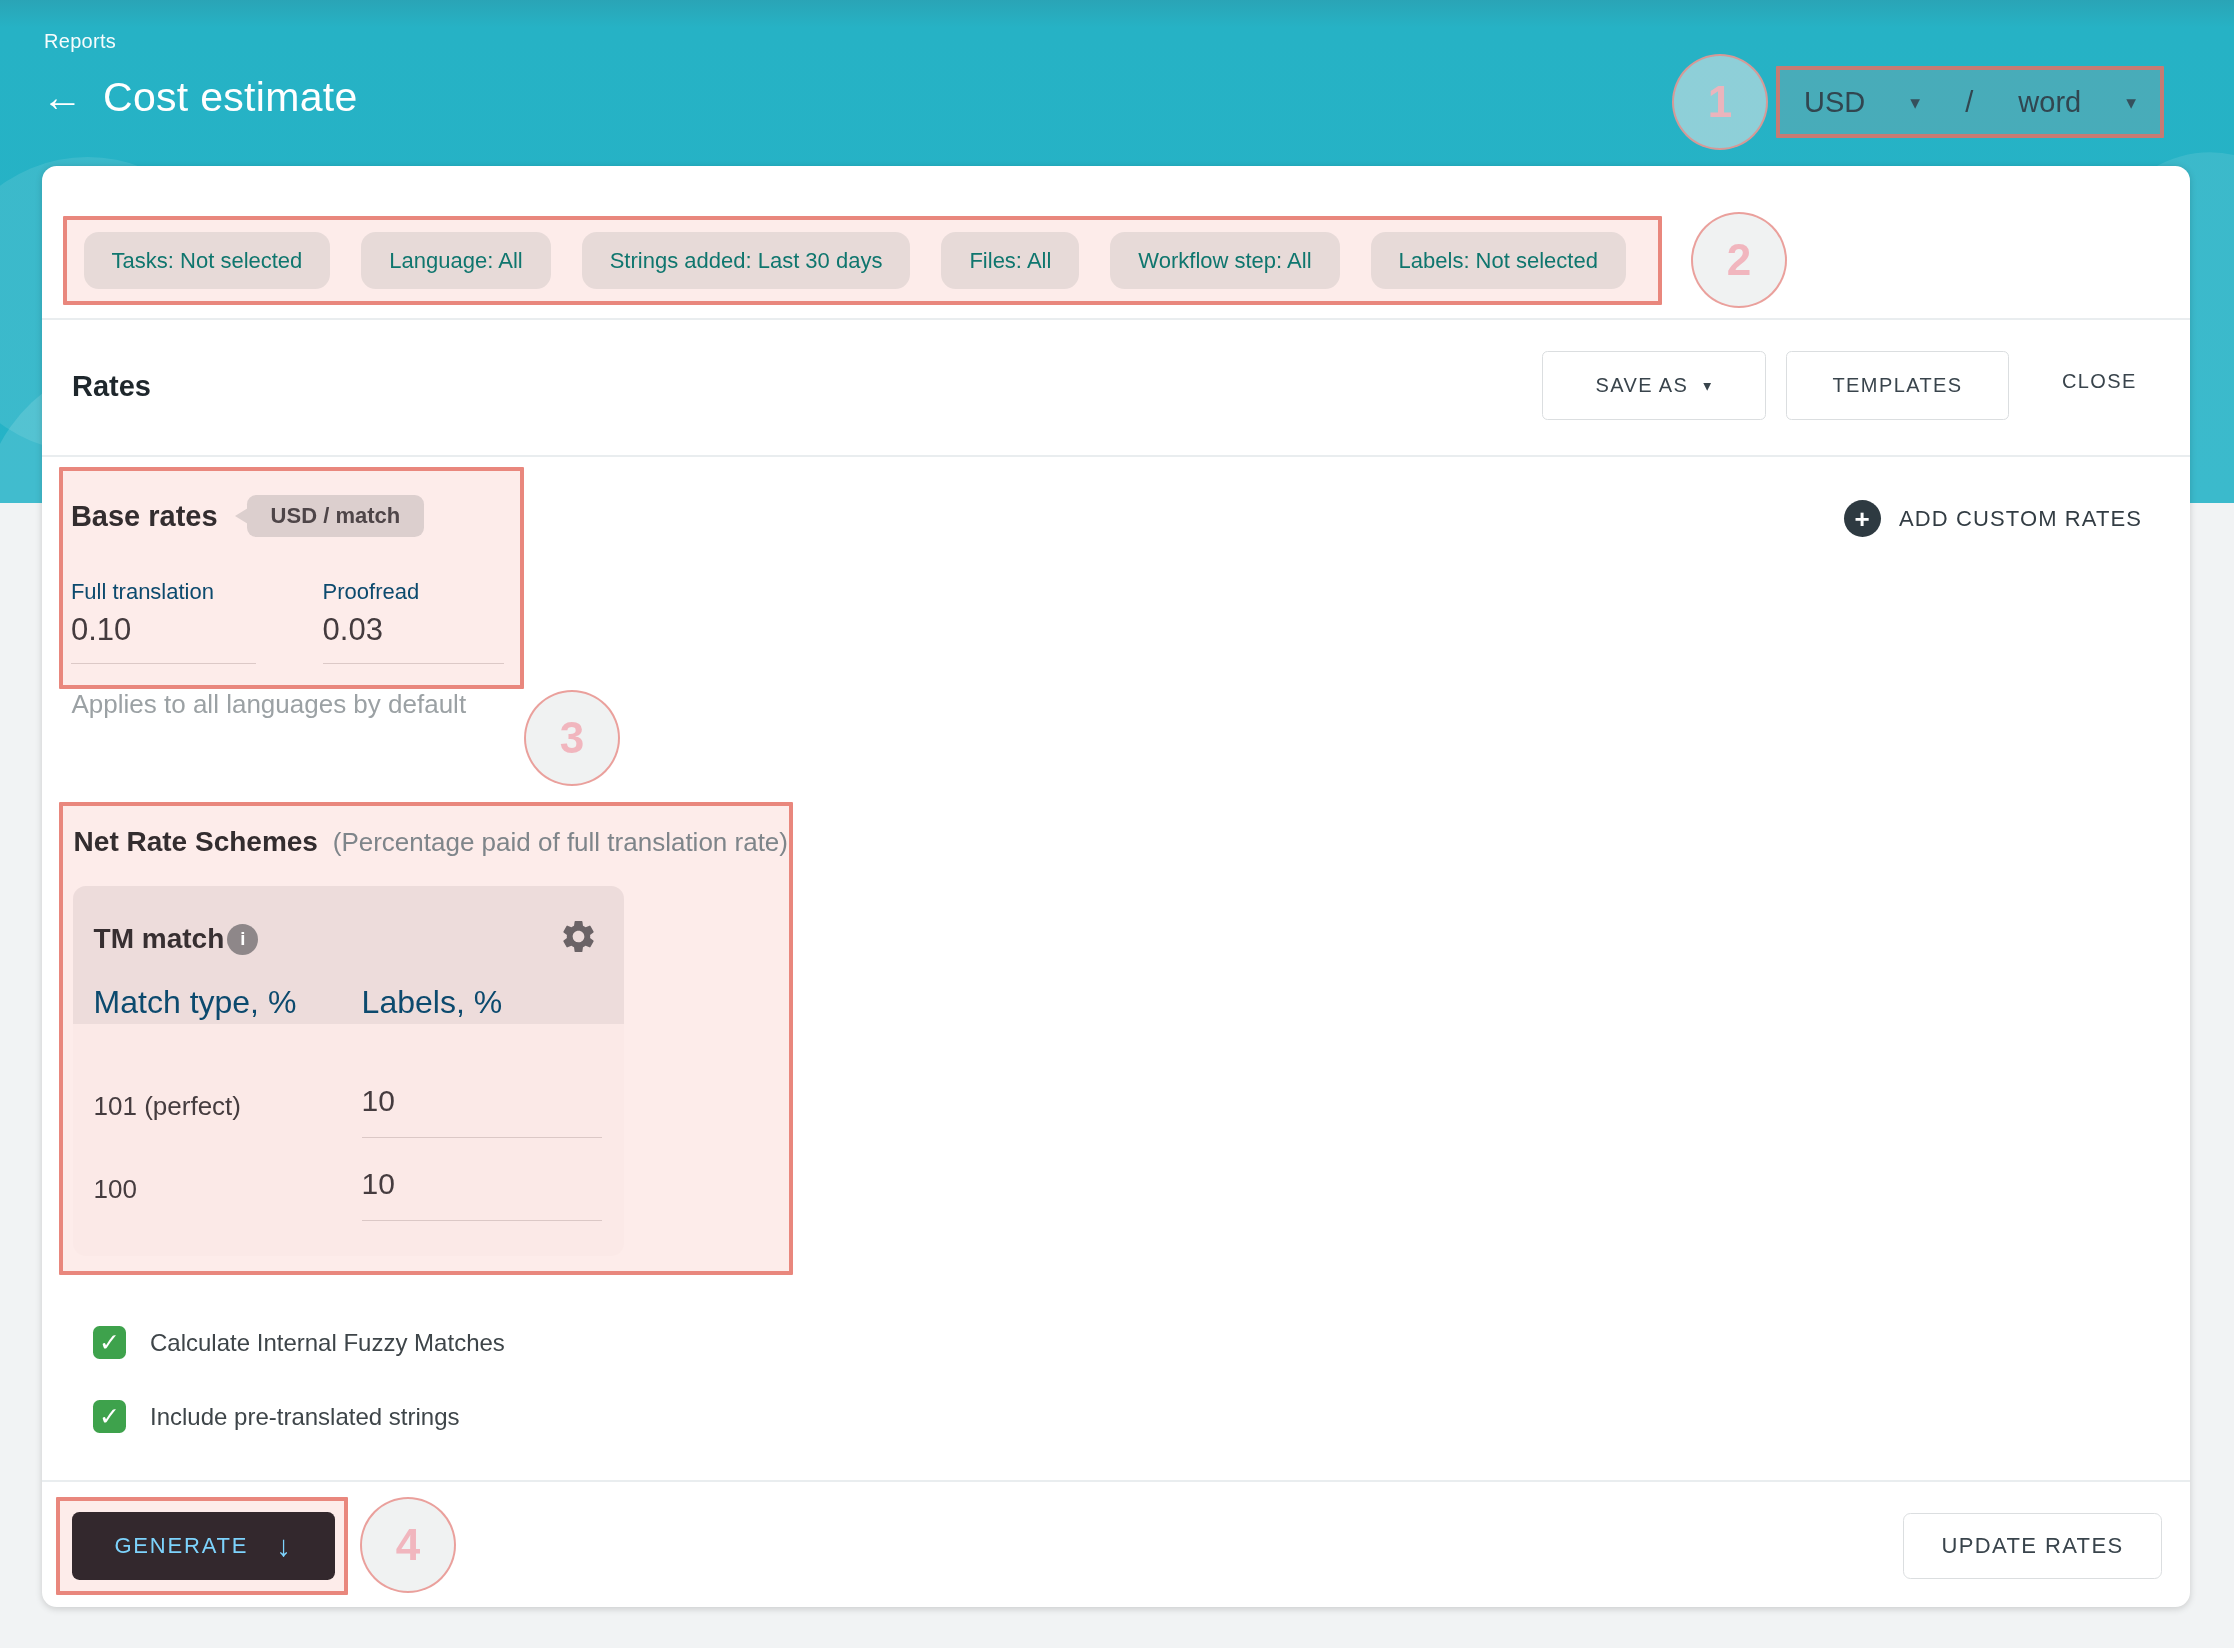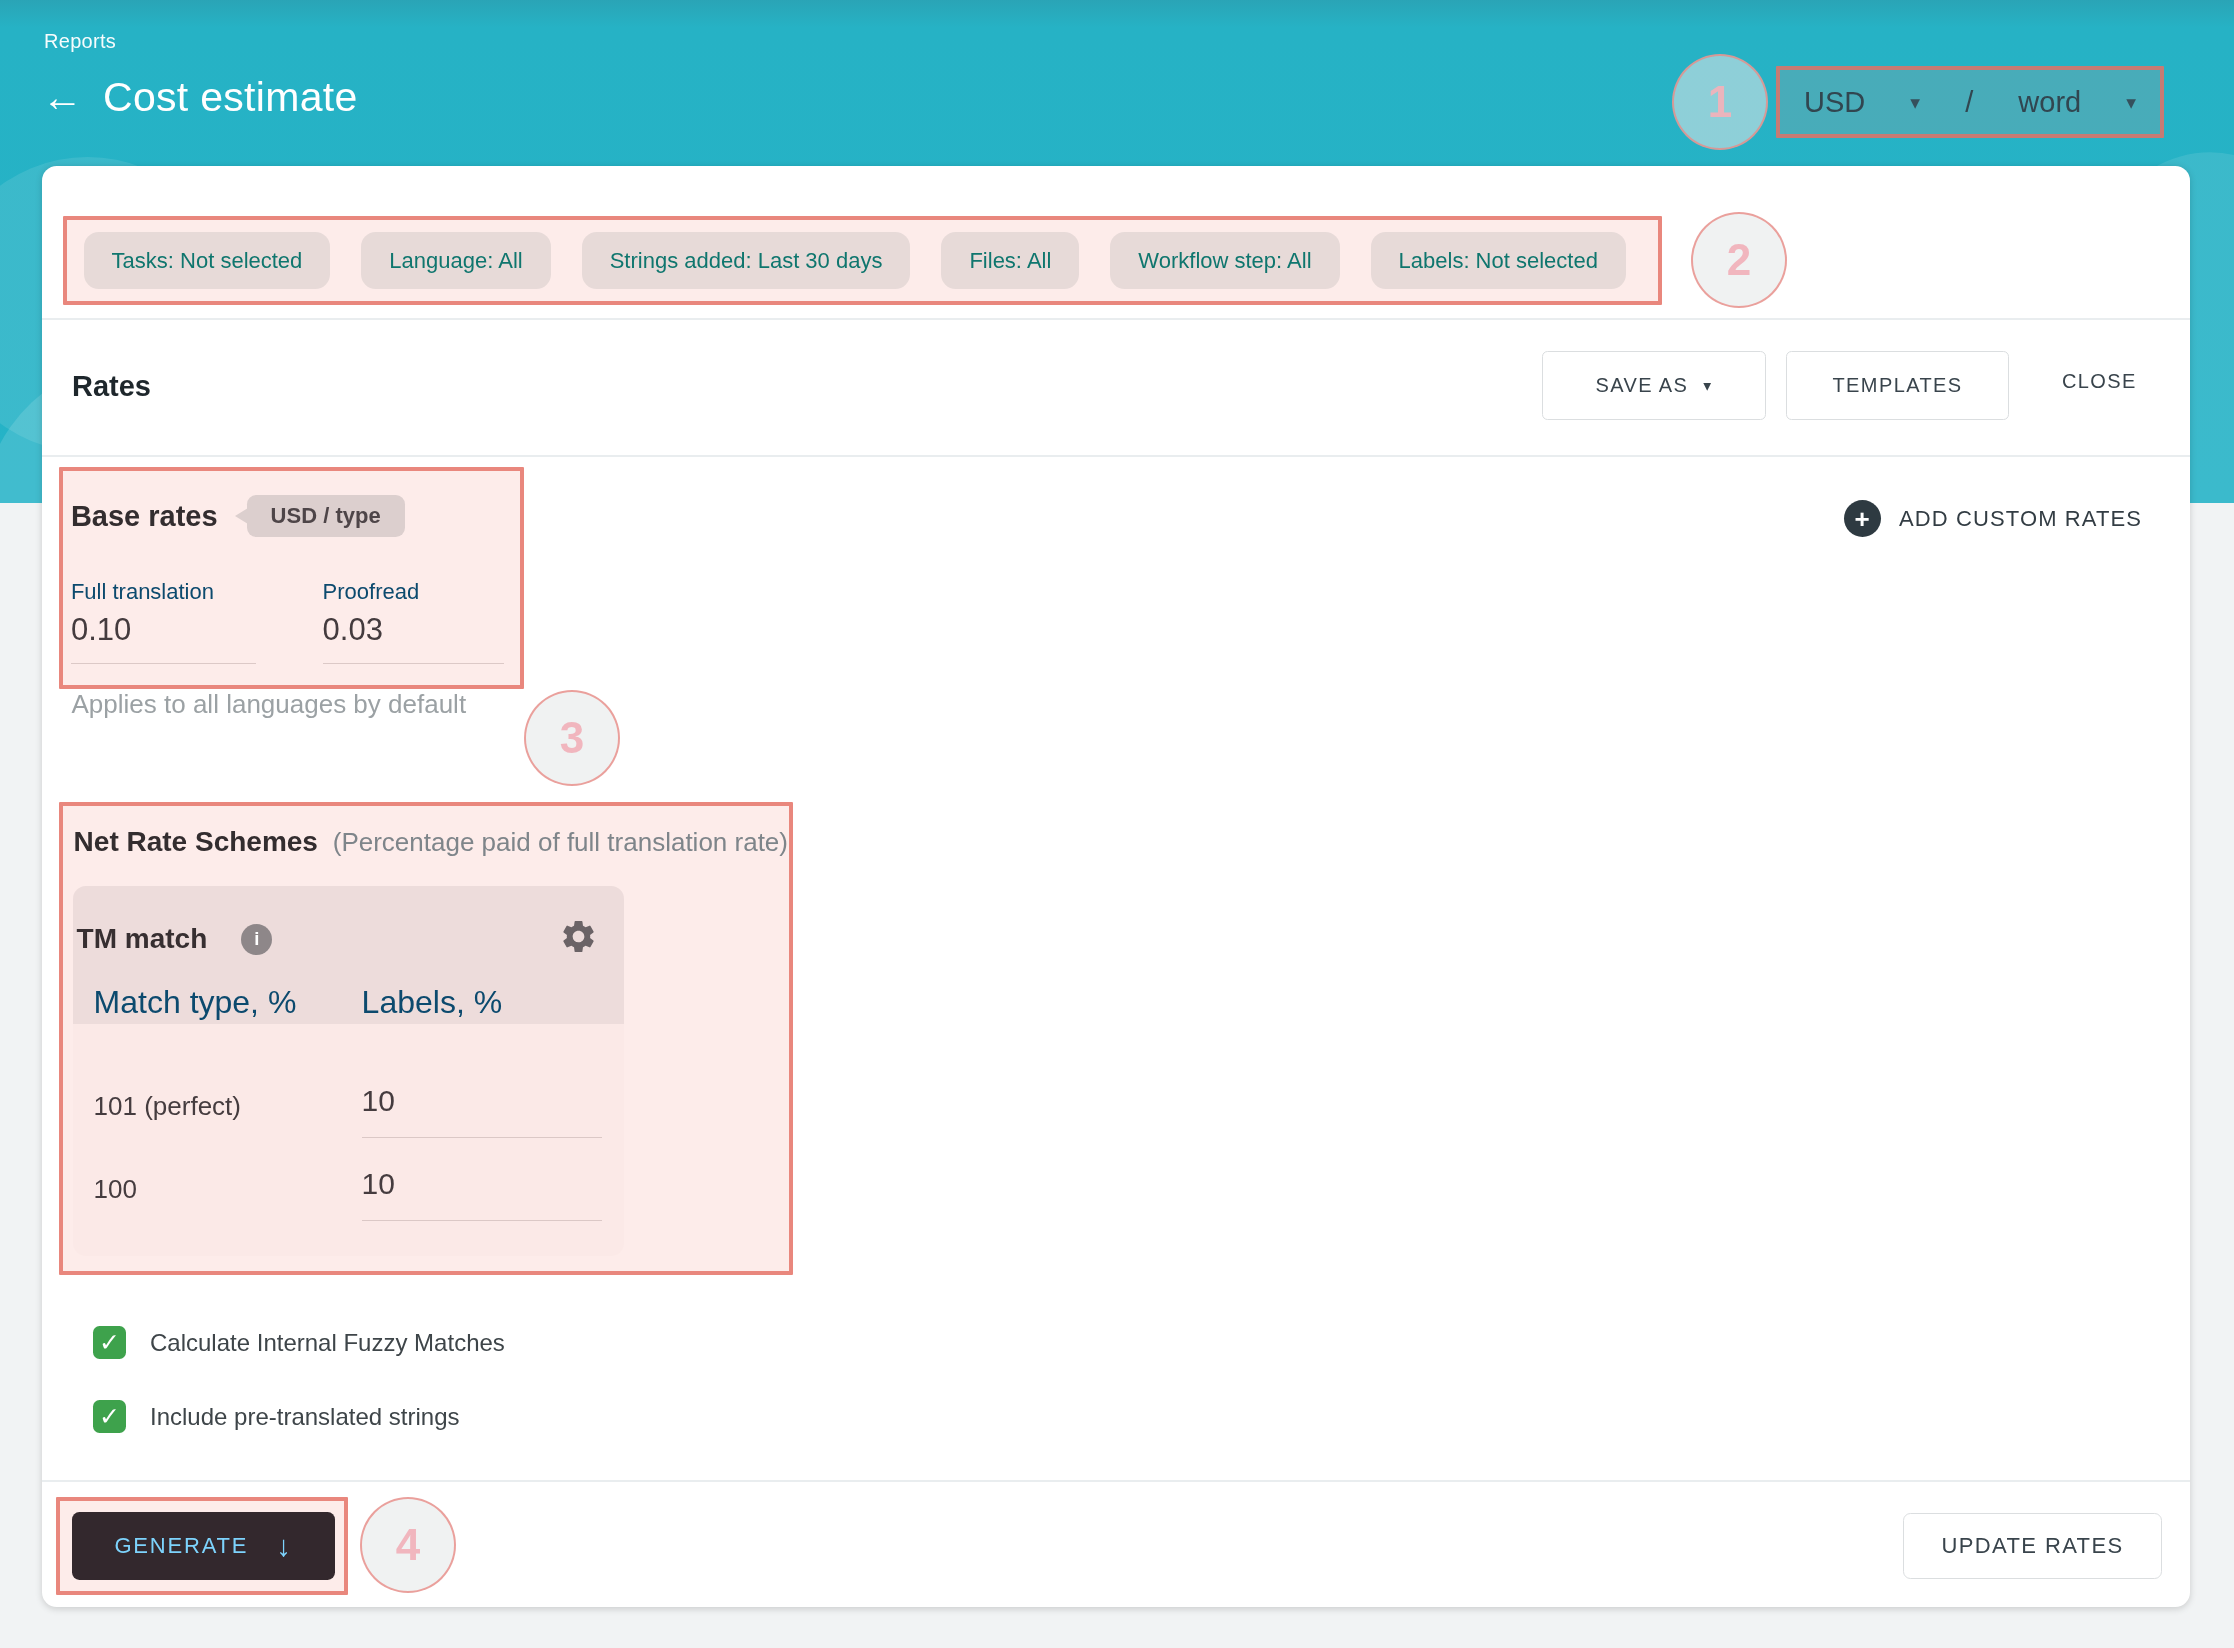--- a/index.html
+++ b/index.html
@@ -117,21 +117,21 @@
   .nrs-title-row{position:absolute;left:11px;top:20px;display:flex;align-items:baseline;gap:14.8px;white-space:nowrap;}
   .nrs-sub{font-size:26px;color:#7e858a;}
   .tm-card{
     position:absolute;left:10px;top:80px;width:551px;height:370px;
     background:#fbe9e7;border-radius:13px;
   }
   .tm-header{
     position:absolute;left:0;top:0;right:0;height:138px;
     background:#eddcdb;border-radius:13px 13px 0 0;
   }
-  .tm-title{position:absolute;left:4px;top:37px;display:flex;align-items:center;gap:34px;justify-content:space-between;}
+  .tm-title{position:absolute;left:21px;top:37px;display:flex;align-items:center;gap:3px;justify-content:space-between;}
   .tm-title .t{font-size:28px;font-weight:700;color:#372f31;}
   .info-circle{
     width:31px;height:31px;border-radius:50%;background:#8e8789;color:#fff;
     display:flex;align-items:center;justify-content:center;
     font-size:18.5px;font-weight:700;cursor:pointer;
   }
   .gear{position:absolute;right:26px;top:31px;width:39px;height:39px;cursor:pointer;}
   .tm-col{position:absolute;top:98px;font-size:32px;color:#0c4a6e;}
   .tm-row-label{position:absolute;left:21px;font-size:26px;color:#453c3f;}
   .tm-input{
@@ -216,21 +216,21 @@
     </div>
     <div class="btn-outline" style="left:1744px;top:185px;width:223px;">
       <span>TEMPLATES</span>
     </div>
     <div class="btn-text" style="left:2020px;top:204px;">CLOSE</div>
 
     <div class="divider" style="top:289px;"></div>
 
     <div class="annot" style="left:16.6px;top:301px;width:465px;height:222px;">
       <div class="section-title" style="position:absolute;left:8.3px;top:29px;">Base rates</div>
-      <div class="unit-chip">USD / type</div>
+      <div class="unit-chip">USD / match</div>
       <div class="field-label" style="left:8.3px;top:108px;">Full translation</div>
       <input class="rate-input" style="left: 8.3px; top: 141px; width: 185px;" value="0.10">
       <div class="field-label" style="left:260px;top:108px;">Proofread</div>
       <input class="rate-input" style="left: 260px; top: 141px; width: 181px;" value="0.03">
     </div>
     <div class="note" style="left:29.5px;top:523px;">Applies to all languages by default</div>
     <div class="num-circle" style="left:482px;top:524px;">3</div>
 
     <div class="add-custom">
       <span class="plus-circle">+</span>

